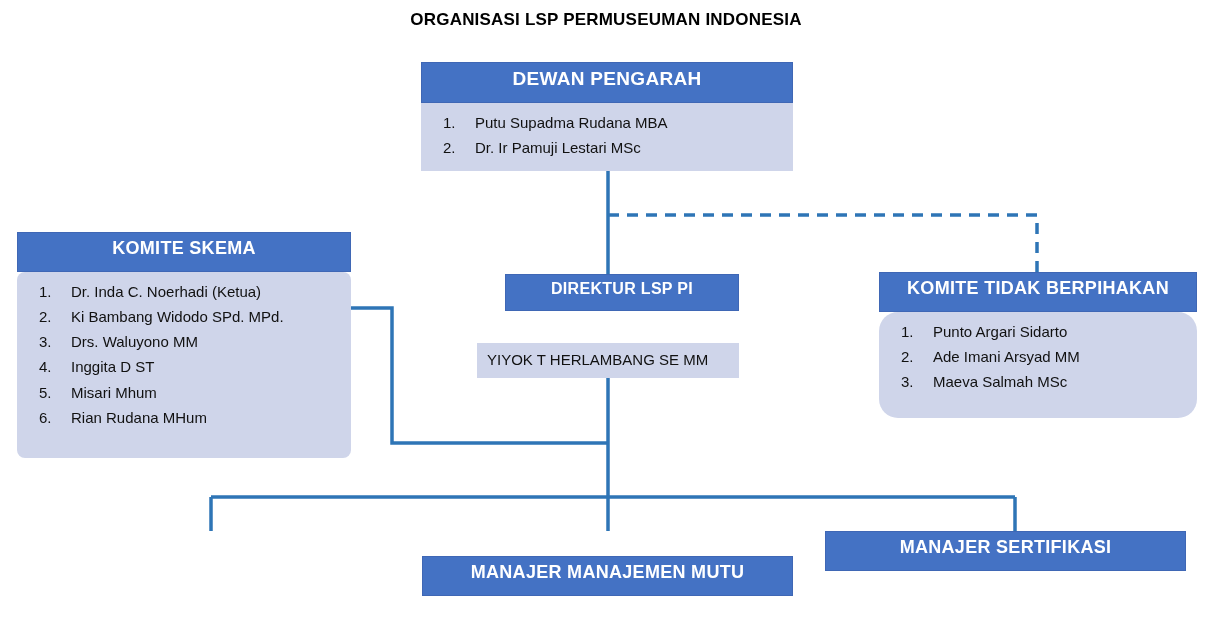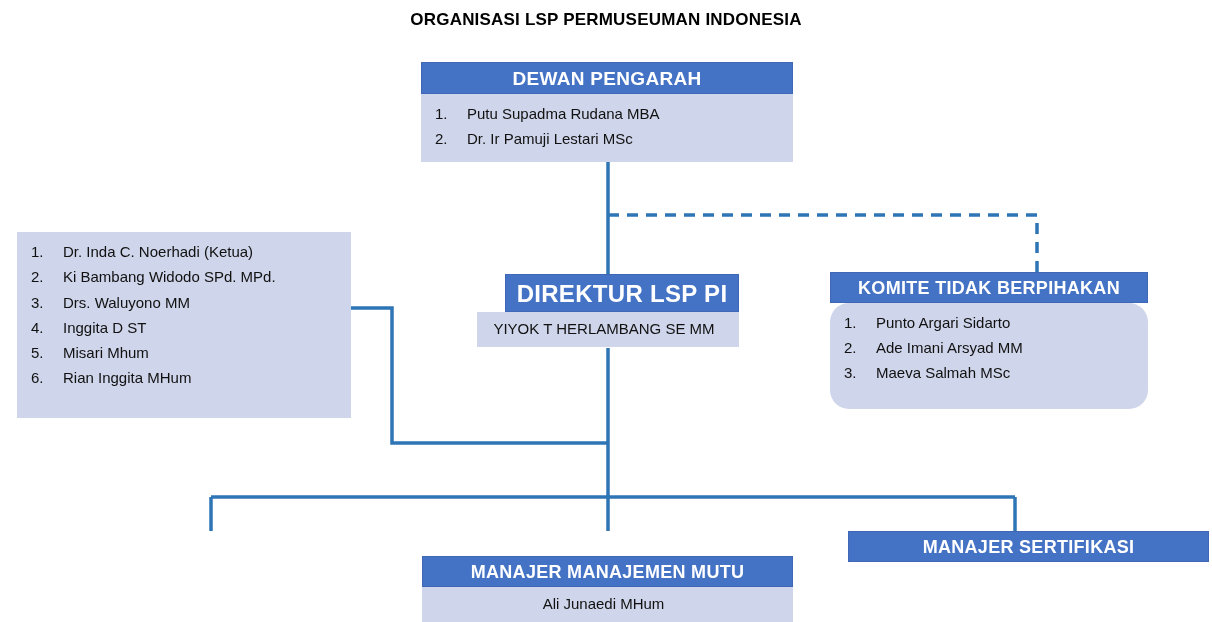--- a/index.html
+++ b/index.html
@@ -42,35 +42,35 @@
     position: absolute;
     box-sizing: border-box;
   }
   .node-header {
     background: #4472C4;
     color: #ffffff;
     font-weight: bold;
     text-align: center;
     letter-spacing: 0.3px;
     line-height: 1.15;
-    padding: 6px 6px 4px 6px;
+    padding: 6px 6px 13px 6px;
     font-size: 18px;
     box-shadow: 0 0 0 1px #3f67b5 inset;
   }
   .node-body {
     background: #CFD5EA;
     color: #111111;
     font-size: 15px;
-    padding: 7px 10px 9px 2px;
+    padding: 7px 10px 9px 10px;
   }
   .node-body.single {
-    text-align: center;
     padding-top: 8px;
     padding-bottom: 10px;
     font-size: 15px;
+    margin-top: 32px;
   }
   ol.member-list {
     margin: 0;
     padding: 0;
     list-style: none;
     counter-reset: memberidx;
   }
   ol.member-list > li {
     counter-increment: memberidx;
     position: relative;
@@ -86,31 +86,31 @@
     top: 1px;
     width: 22px;
     text-align: left;
   }
   
   #node-dewan-pengarah { left: 421px; top: 62px; width: 372px; }
   #node-dewan-pengarah .node-header { font-size: 19px; }
   #node-dewan-pengarah .node-body { min-height: 52px; }
 
   #node-komite-skema { left: 17px; top: 232px; width: 334px; }
-  #node-komite-skema .node-body { min-height: 170px; }
+  #node-komite-skema .node-body { min-height: 170px; border-radius: 8px; }
 
   #node-direktur { left: 477px; top: 274px; width: 262px; }
-  #node-direktur .node-header { font-size: 24px; margin-left: 28px; }
+  #node-direktur .node-header { font-size: 16px; margin-left: 28px; }
 
-  #node-komite-tidak-berpihakan { left: 830px; top: 272px; width: 318px; }
+  #node-komite-tidak-berpihakan { left: 879px; top: 272px; width: 318px; }
   #node-komite-tidak-berpihakan .node-body { min-height: 90px; border-radius: 19px; }
 
   #node-manajer-administrasi { left: 30px; top: 531px; width: 365px; }
   #node-manajer-manajemen-mutu { left: 422px; top: 556px; width: 371px; }
-  #node-manajer-sertifikasi { left: 848px; top: 531px; width: 361px; }
+  #node-manajer-sertifikasi { left: 825px; top: 531px; width: 361px; }
   .manager .node-header { font-size: 18px; }
   .manager .node-body { min-height: 34px; }
 </style>
 </head>
 <body>
 
 <div id="chart-root">
 
   <div class="diagram-title">ORGANISASI LSP PERMUSEUMAN INDONESIA</div>
 
@@ -133,28 +133,29 @@
     <div class="node-header">DEWAN PENGARAH</div>
     <div class="node-body">
       <ol class="member-list">
         <li>Putu Supadma Rudana MBA</li>
         <li>Dr. Ir Pamuji Lestari MSc</li>
       </ol>
     </div>
   </div>
 
   <div class="node" id="node-komite-skema">
+    <div class="node-header">KOMITE SKEMA</div>
     <div class="node-body">
       <ol class="member-list">
         <li>Dr. Inda C. Noerhadi (Ketua)</li>
         <li>Ki Bambang Widodo SPd. MPd.</li>
         <li>Drs. Waluyono MM</li>
         <li>Inggita D ST</li>
         <li>Misari Mhum</li>
-        <li>Rian Inggita MHum</li>
+        <li>Rian Rudana MHum</li>
       </ol>
     </div>
   </div>
 
   <div class="node" id="node-direktur">
     <div class="node-header">DIREKTUR LSP PI</div>
     <div class="node-body single">YIYOK T HERLAMBANG SE MM</div>
   </div>
 
   <div class="node" id="node-komite-tidak-berpihakan">

